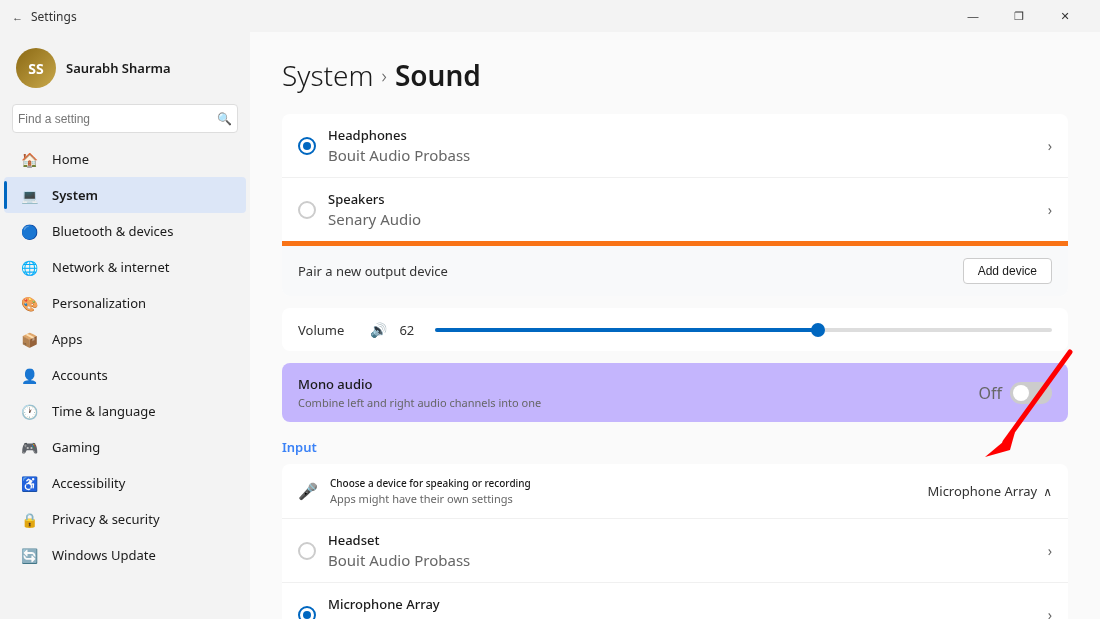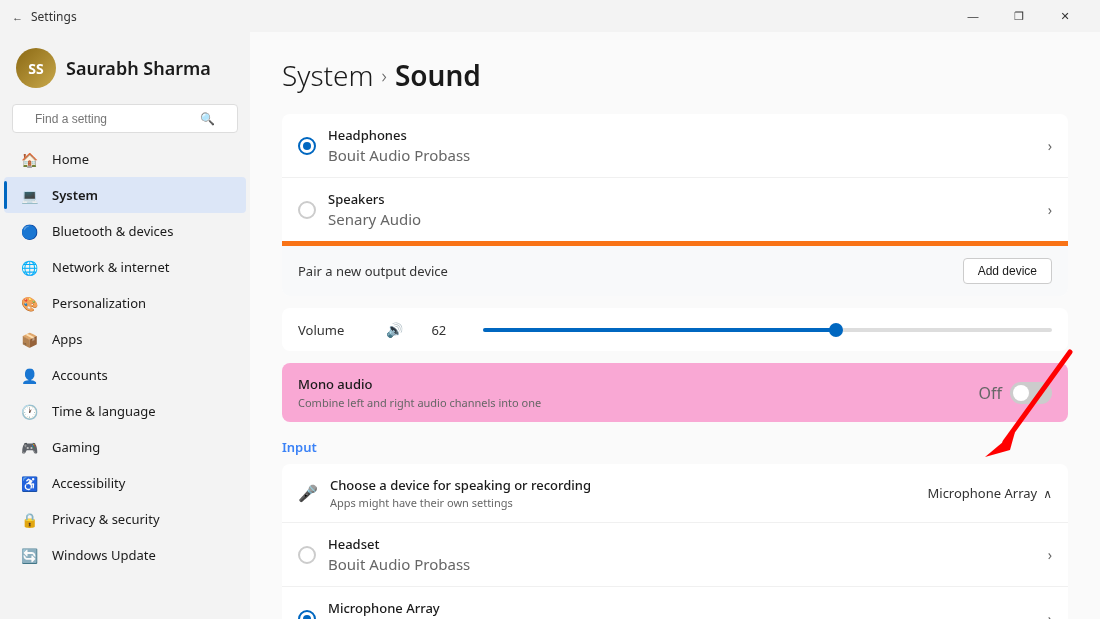--- a/index.html
+++ b/index.html
@@ -78,32 +78,32 @@
       flex-shrink: 0;
       overflow: hidden;
       display: flex;
       align-items: center;
       justify-content: center;
       color: white;
       font-weight: bold;
       font-size: 14px;
     }
     .user-name {
-      font-size: 18px;
+      font-size: 13px;
       font-weight: 600;
       color: #1a1a1a;
     }
     .search-box {
       margin: 0 12px 8px 12px;
       display: flex;
       align-items: center;
       background: white;
       border: 1px solid #ddd;
       border-radius: 4px;
-      padding: 5px 22px;
+      padding: 5px 5px;
       gap: 8px;
     }
     .search-box input {
       border: none;
       outline: none;
       font-size: 12px;
       flex: 1;
       background: transparent;
       color: #333;
     }
@@ -228,21 +228,21 @@
     }
 
     
     .volume-row {
       background: white;
       border-radius: 8px;
       margin-bottom: 12px;
       padding: 12px 16px;
       display: flex;
       align-items: center;
-      gap: 28px;
+      gap: 12px;
     }
     .volume-label { font-size: 13px; color: #333; min-width: 60px; }
     .vol-icon { font-size: 14px; color: #333; }
     .vol-value { font-size: 13px; color: #333; min-width: 24px; }
     .slider-track {
       flex: 1;
       height: 4px;
       background: #ddd;
       border-radius: 2px;
       position: relative;
@@ -261,21 +261,21 @@
       background: #0067c0;
       border-radius: 50%;
       position: absolute;
       top: 50%;
       transform: translateY(-50%);
       cursor: pointer;
     }
 
     
     .mono-row {
-      background: #f9a8d4;
+      background: #c4b5fd;
       border-radius: 8px;
       margin-bottom: 12px;
       padding: 12px 16px;
       display: flex;
       align-items: center;
       justify-content: space-between;
     }
     .mono-left .mono-title { font-size: 13px; font-weight: 500; color: #1a1a1a; }
     .mono-left .mono-sub { font-size: 11px; color: #666; margin-top: 2px; }
     .toggle-wrap {
@@ -320,21 +320,21 @@
       justify-content: space-between;
       border-bottom: 1px solid #f0f0f0;
       cursor: pointer;
     }
     .choose-left {
       display: flex;
       align-items: center;
       gap: 12px;
     }
     .mic-icon { font-size: 16px; color: #333; }
-    .choose-title { font-size: 13px; font-weight: 500; color: #1a1a1a; }
+    .choose-title { font-size: 10px; font-weight: 500; color: #1a1a1a; }
     .choose-sub { font-size: 11px; color: #666; margin-top: 1px; }
     .choose-right {
       display: flex;
       align-items: center;
       gap: 6px;
       font-size: 13px;
       color: #333;
     }
     .chevron-up { font-size: 12px; }
 

